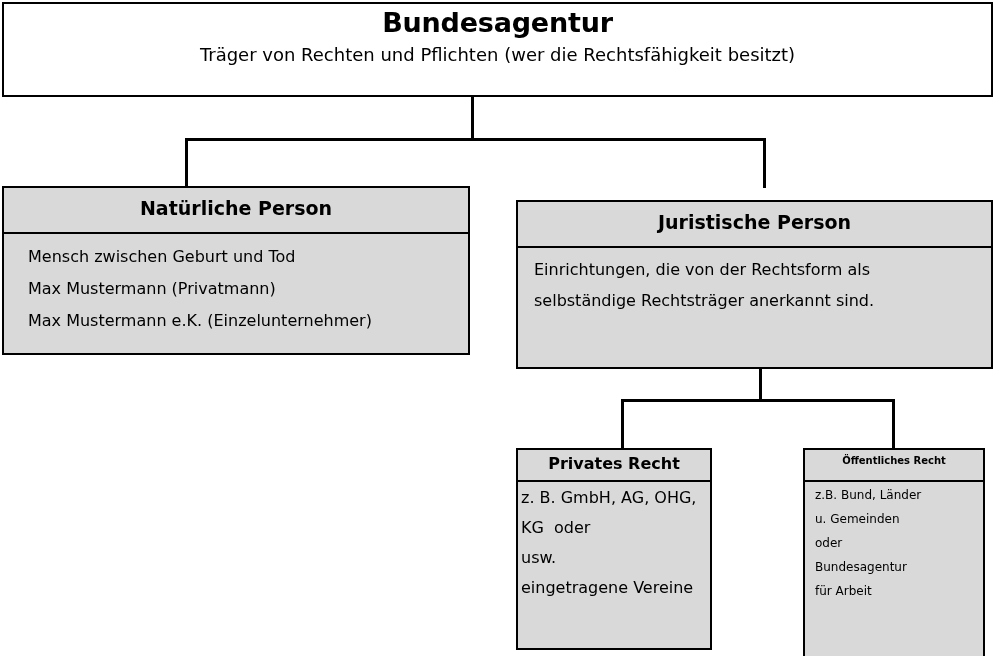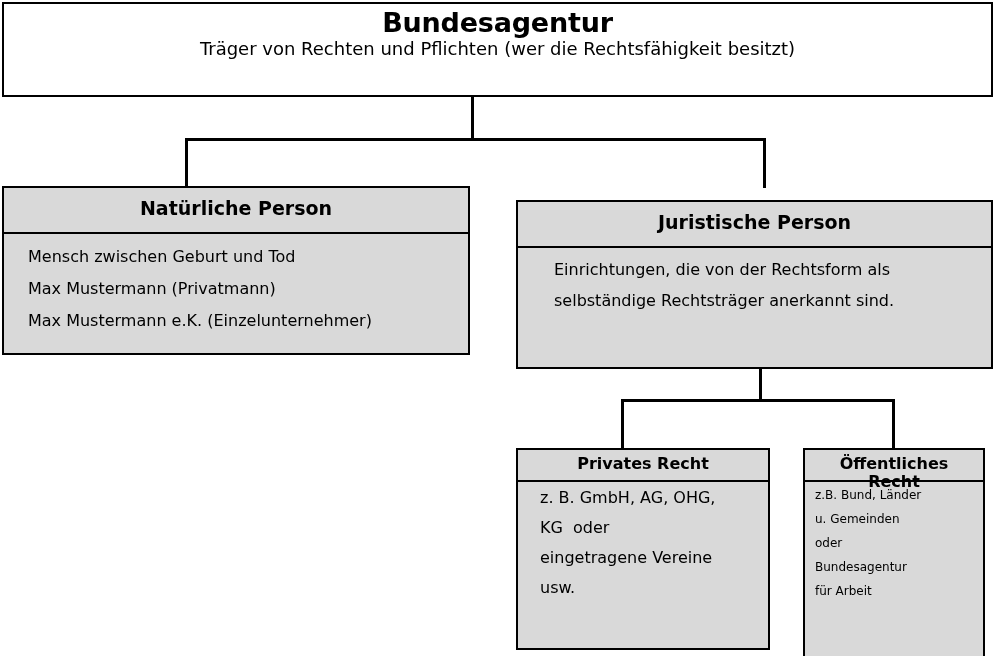--- a/index.html
+++ b/index.html
@@ -63,21 +63,21 @@
   }
   #node-root .root-title {
     margin-top: 3px;
     font-size: 27px;
     font-weight: bold;
     text-align: center;
     letter-spacing: -0.2px;
     line-height: 1.15;
   }
   #node-root .root-subtitle {
-    margin-top: 1px;
+    margin-top: 7px;
     font-size: 18px;
     text-align: center;
     line-height: 1.15;
   }
 
   
   #node-natuerliche {
     left: 2px;
     top: 186px;
     width: 468px;
@@ -103,55 +103,54 @@
     height: 169px;
   }
   #node-juristische .node-header {
     height: 44px;
     font-size: 19px;
     padding-top: 10px;
   }
   #node-juristische .node-body {
     padding: 12px 12px 0 16px;
     font-size: 16px;
-    margin-left: 20px;
   }
   #node-juristische .body-line {
     margin-bottom: 12px;
   }
 
   
   #node-privates {
     left: 516px;
     top: 448px;
-    width: 254px;
+    width: 196px;
     height: 202px;
   }
   #node-privates .node-header {
     height: 30px;
     font-size: 16px;
     padding-top: 5px;
   }
   #node-privates .node-body {
-    padding: 6px 0 0 22px;
+    padding: 6px 0 0 3px;
     font-size: 16px;
   }
   #node-privates .body-line {
     margin-bottom: 11px;
   }
 
   #node-oeffentliches {
     left: 803px;
     top: 448px;
     width: 182px;
     height: 215px;
   }
   #node-oeffentliches .node-header {
     height: 30px;
-    font-size: 16px;
+    font-size: 10px;
     padding-top: 5px;
   }
   #node-oeffentliches .node-body {
     padding: 6px 0 0 10px;
     font-size: 12px;
   }
   #node-oeffentliches .body-line {
     margin-bottom: 10px;
   }
 
@@ -209,22 +208,22 @@
       <div class="body-line">selbständige Rechtsträger anerkannt sind.</div>
     </div>
   </div>
 
   <div class="node" id="node-privates">
     <div class="node-header">Privates Recht</div>
     <div class="node-divider"></div>
     <div class="node-body">
       <div class="body-line">z. B. GmbH, AG, OHG,</div>
       <div class="body-line">KG  oder</div>
+      <div class="body-line">usw.</div>
       <div class="body-line">eingetragene Vereine</div>
-      <div class="body-line">usw.</div>
     </div>
   </div>
 
   <div class="node" id="node-oeffentliches">
     <div class="node-header">Öffentliches Recht</div>
     <div class="node-divider"></div>
     <div class="node-body">
       <div class="body-line">z.B. Bund, Länder</div>
       <div class="body-line">u. Gemeinden</div>
       <div class="body-line">oder</div>

